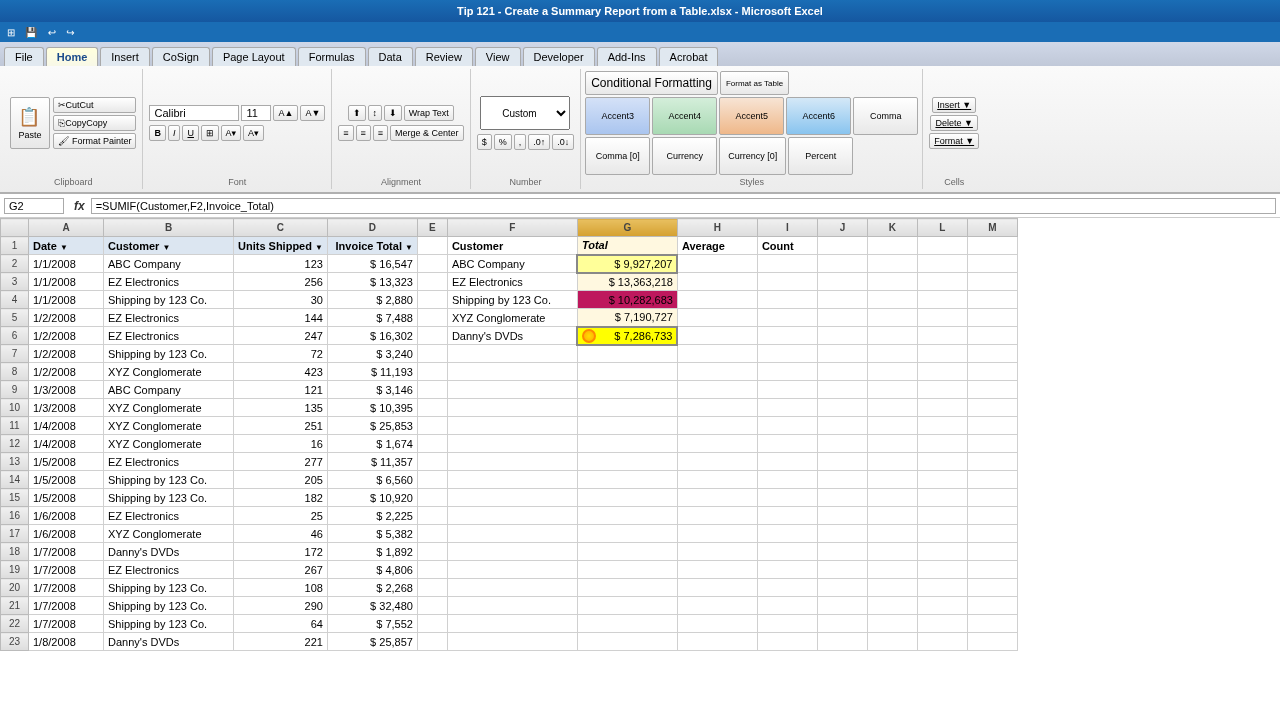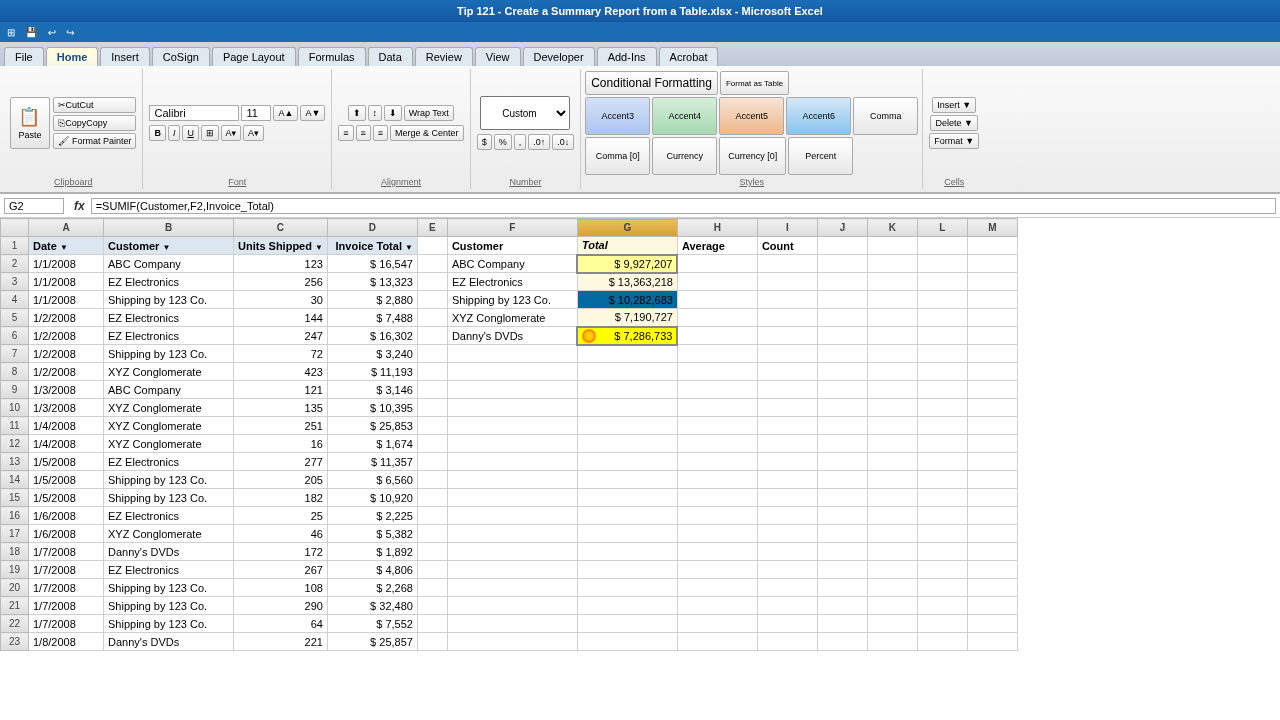--- a/index.html
+++ b/index.html
@@ -171,21 +171,20 @@
       padding: 2px 6px;
       min-width: 60px;
     }
     .ribbon-group:last-child { border-right: none; }
 
     .ribbon-group-label {
       font-size: 9px;
       color: #666;
       margin-top: auto;
       padding-top: 2px;
-      text-decoration: underline;
     }
 
     .ribbon-group-content {
       display: flex;
       flex-wrap: wrap;
       gap: 2px;
       align-items: center;
       justify-content: center;
       flex: 1;
     }
@@ -377,21 +376,21 @@
         <span>Currency [0]</span>
       </div>
       <div class="style-cell-btn" style="background:linear-gradient(to bottom,#fff,#e8e8e8);">
         <span>Percent</span>
       </div>
     </div>
     <div class="ribbon-group-label" style="margin-top:auto; font-size:9px; color:#666; text-align:center;">Styles</div>
   </div>
 
   <div class="ribbon-group" style="min-width:50px;">
-    <div class="ribbon-group-content" style="flex-direction:column;">
+    <div class="ribbon-group-content" style="flex-direction:column;text-decoration:underline;">
       <button class="small-btn">Insert ▼</button>
       <button class="small-btn">Delete ▼</button>
       <button class="small-btn">Format ▼</button>
     </div>
     <div class="ribbon-group-label">Cells</div>
   </div>
 </div>
 
 <div class="formula-bar">
   <input class="cell-ref-box" value="G2" style="">
@@ -495,21 +494,21 @@
           <td class="cell"></td>
         </tr>
         <tr>
           <td class="row-header">4</td>
           <td class="cell">1/1/2008</td>
           <td class="cell">Shipping by 123 Co.</td>
           <td class="cell number">30</td>
           <td class="cell number">$ 2,880</td>
           <td class="cell"></td>
           <td class="cell">Shipping by 123 Co.</td>
-          <td class="cell number" style="background: #0369a1;">$ 10,282,683</td>
+          <td class="cell number" style="background: #be185d;">$ 10,282,683</td>
           <td class="cell"></td>
           <td class="cell"></td>
           <td class="cell"></td>
           <td class="cell"></td>
           <td class="cell"></td>
           <td class="cell"></td>
         </tr>
         <tr>
           <td class="row-header">5</td>
           <td class="cell">1/2/2008</td>

